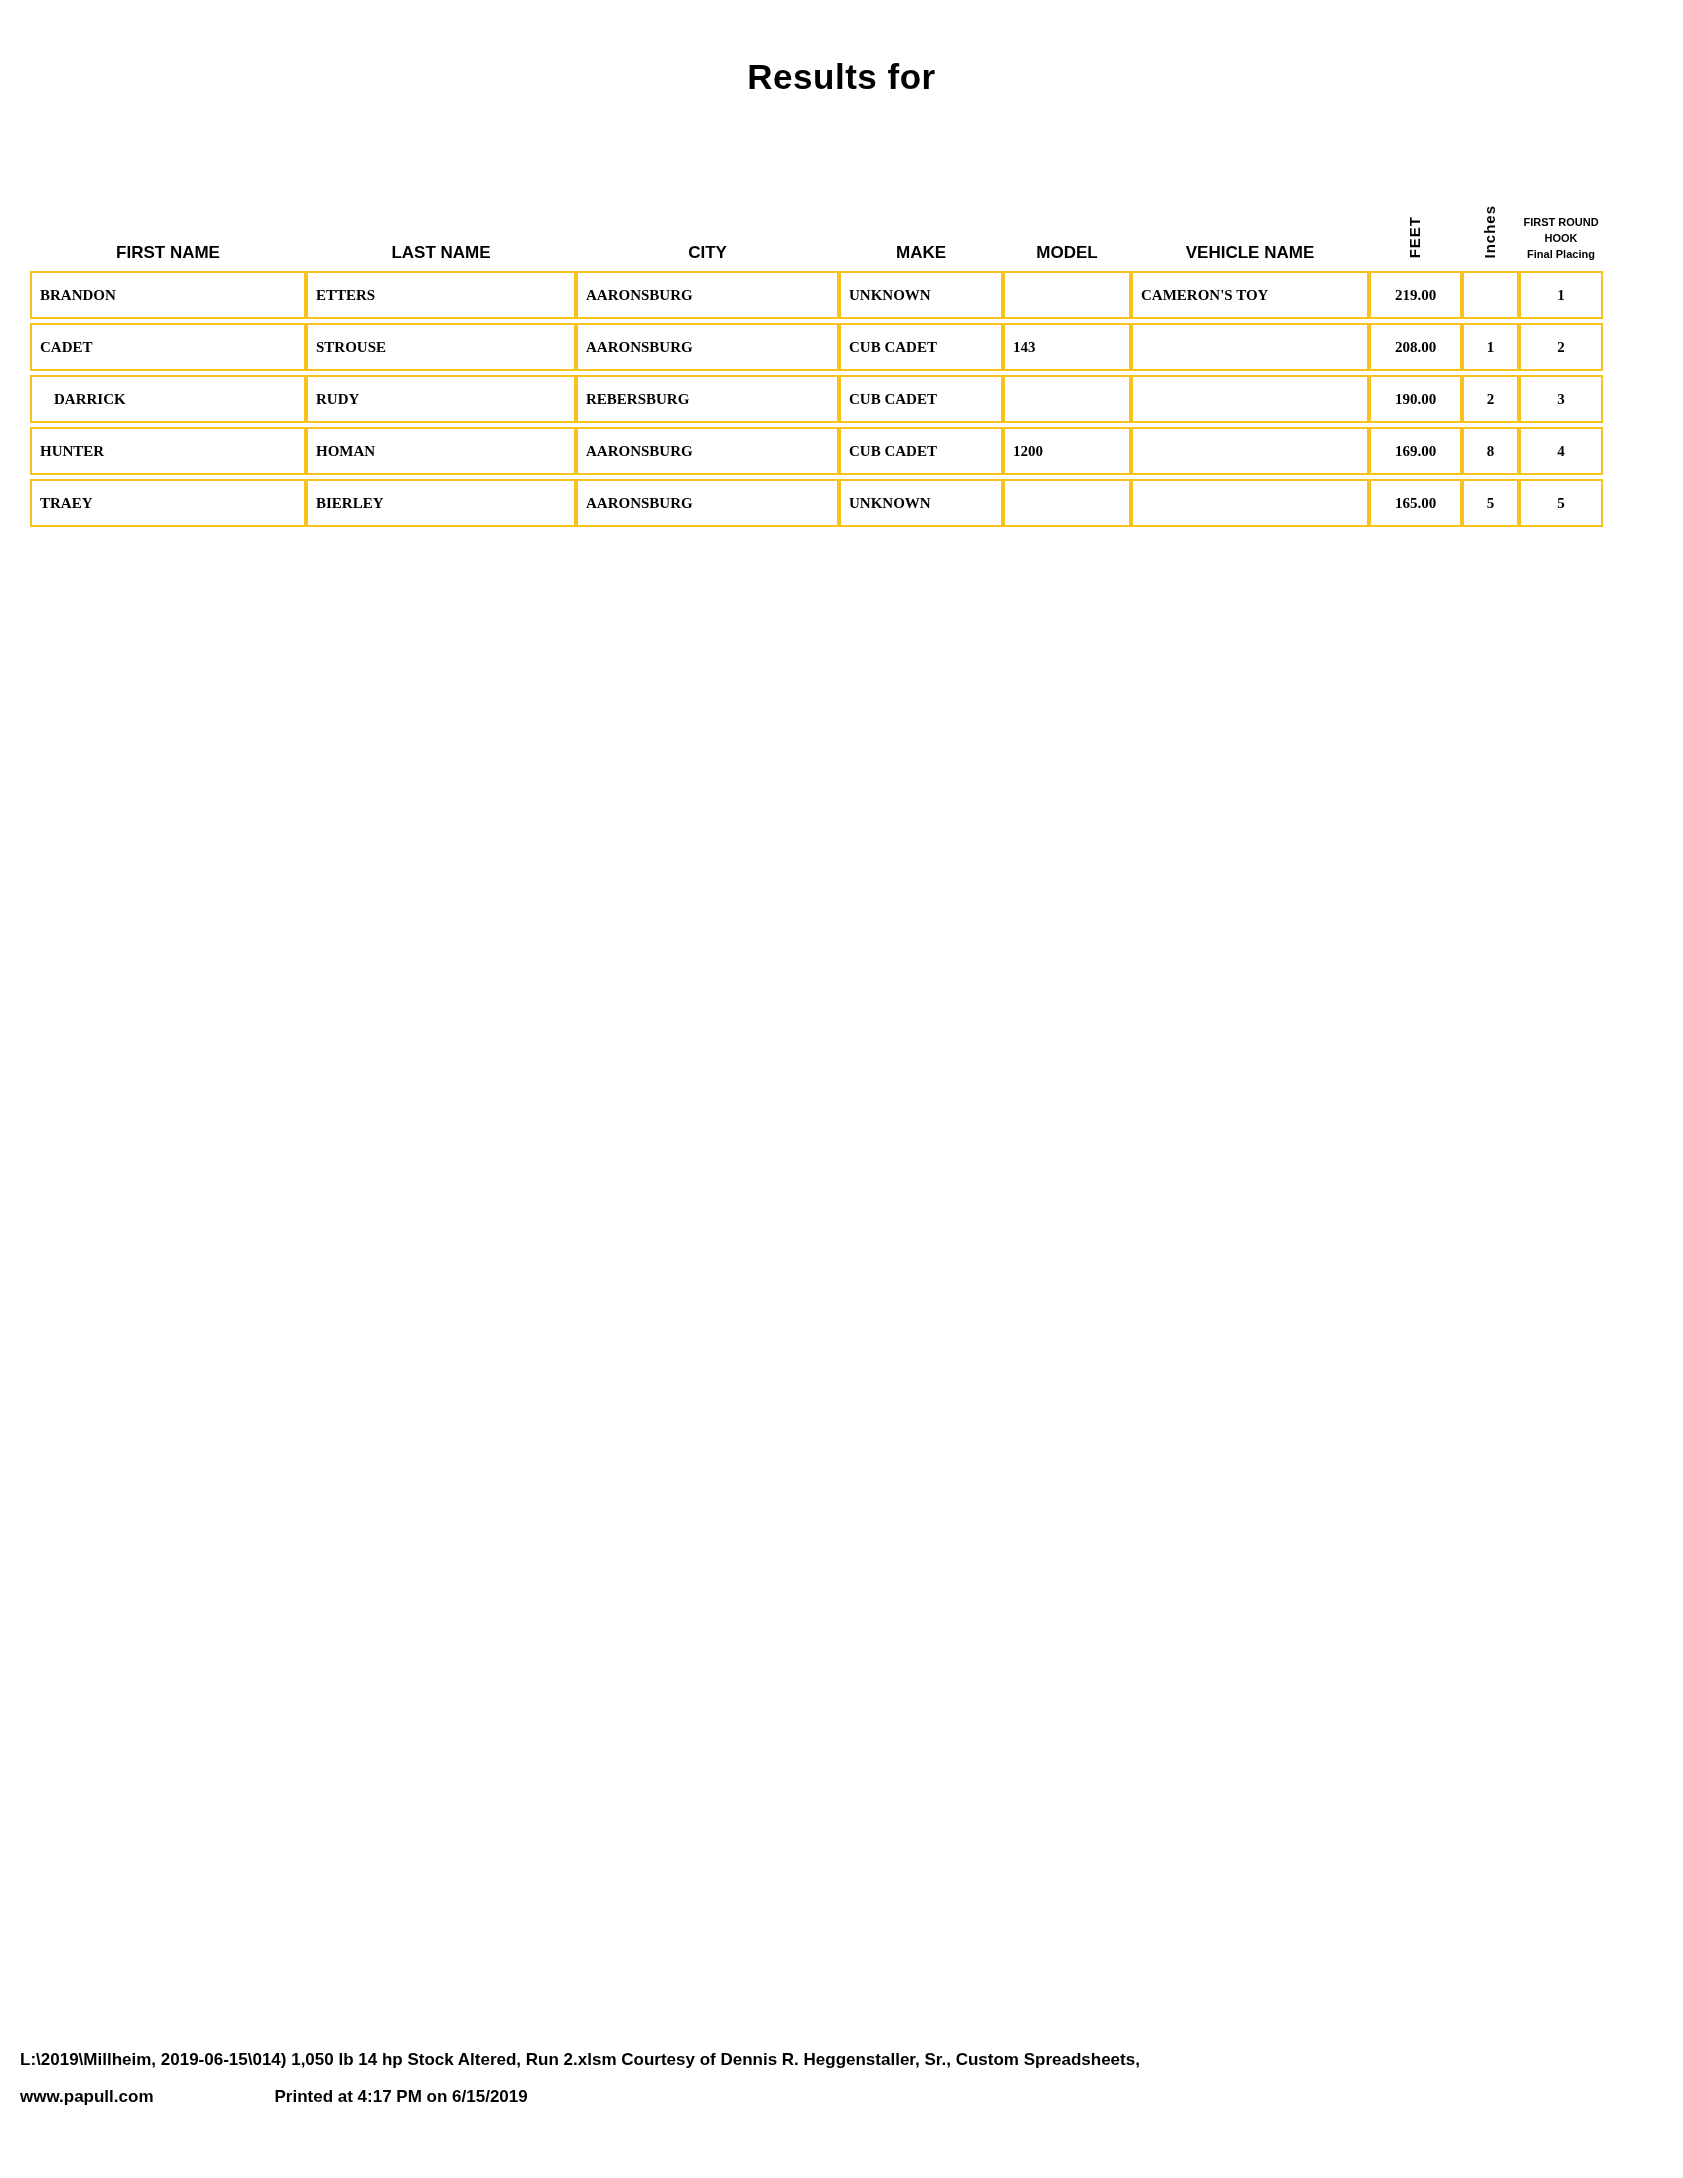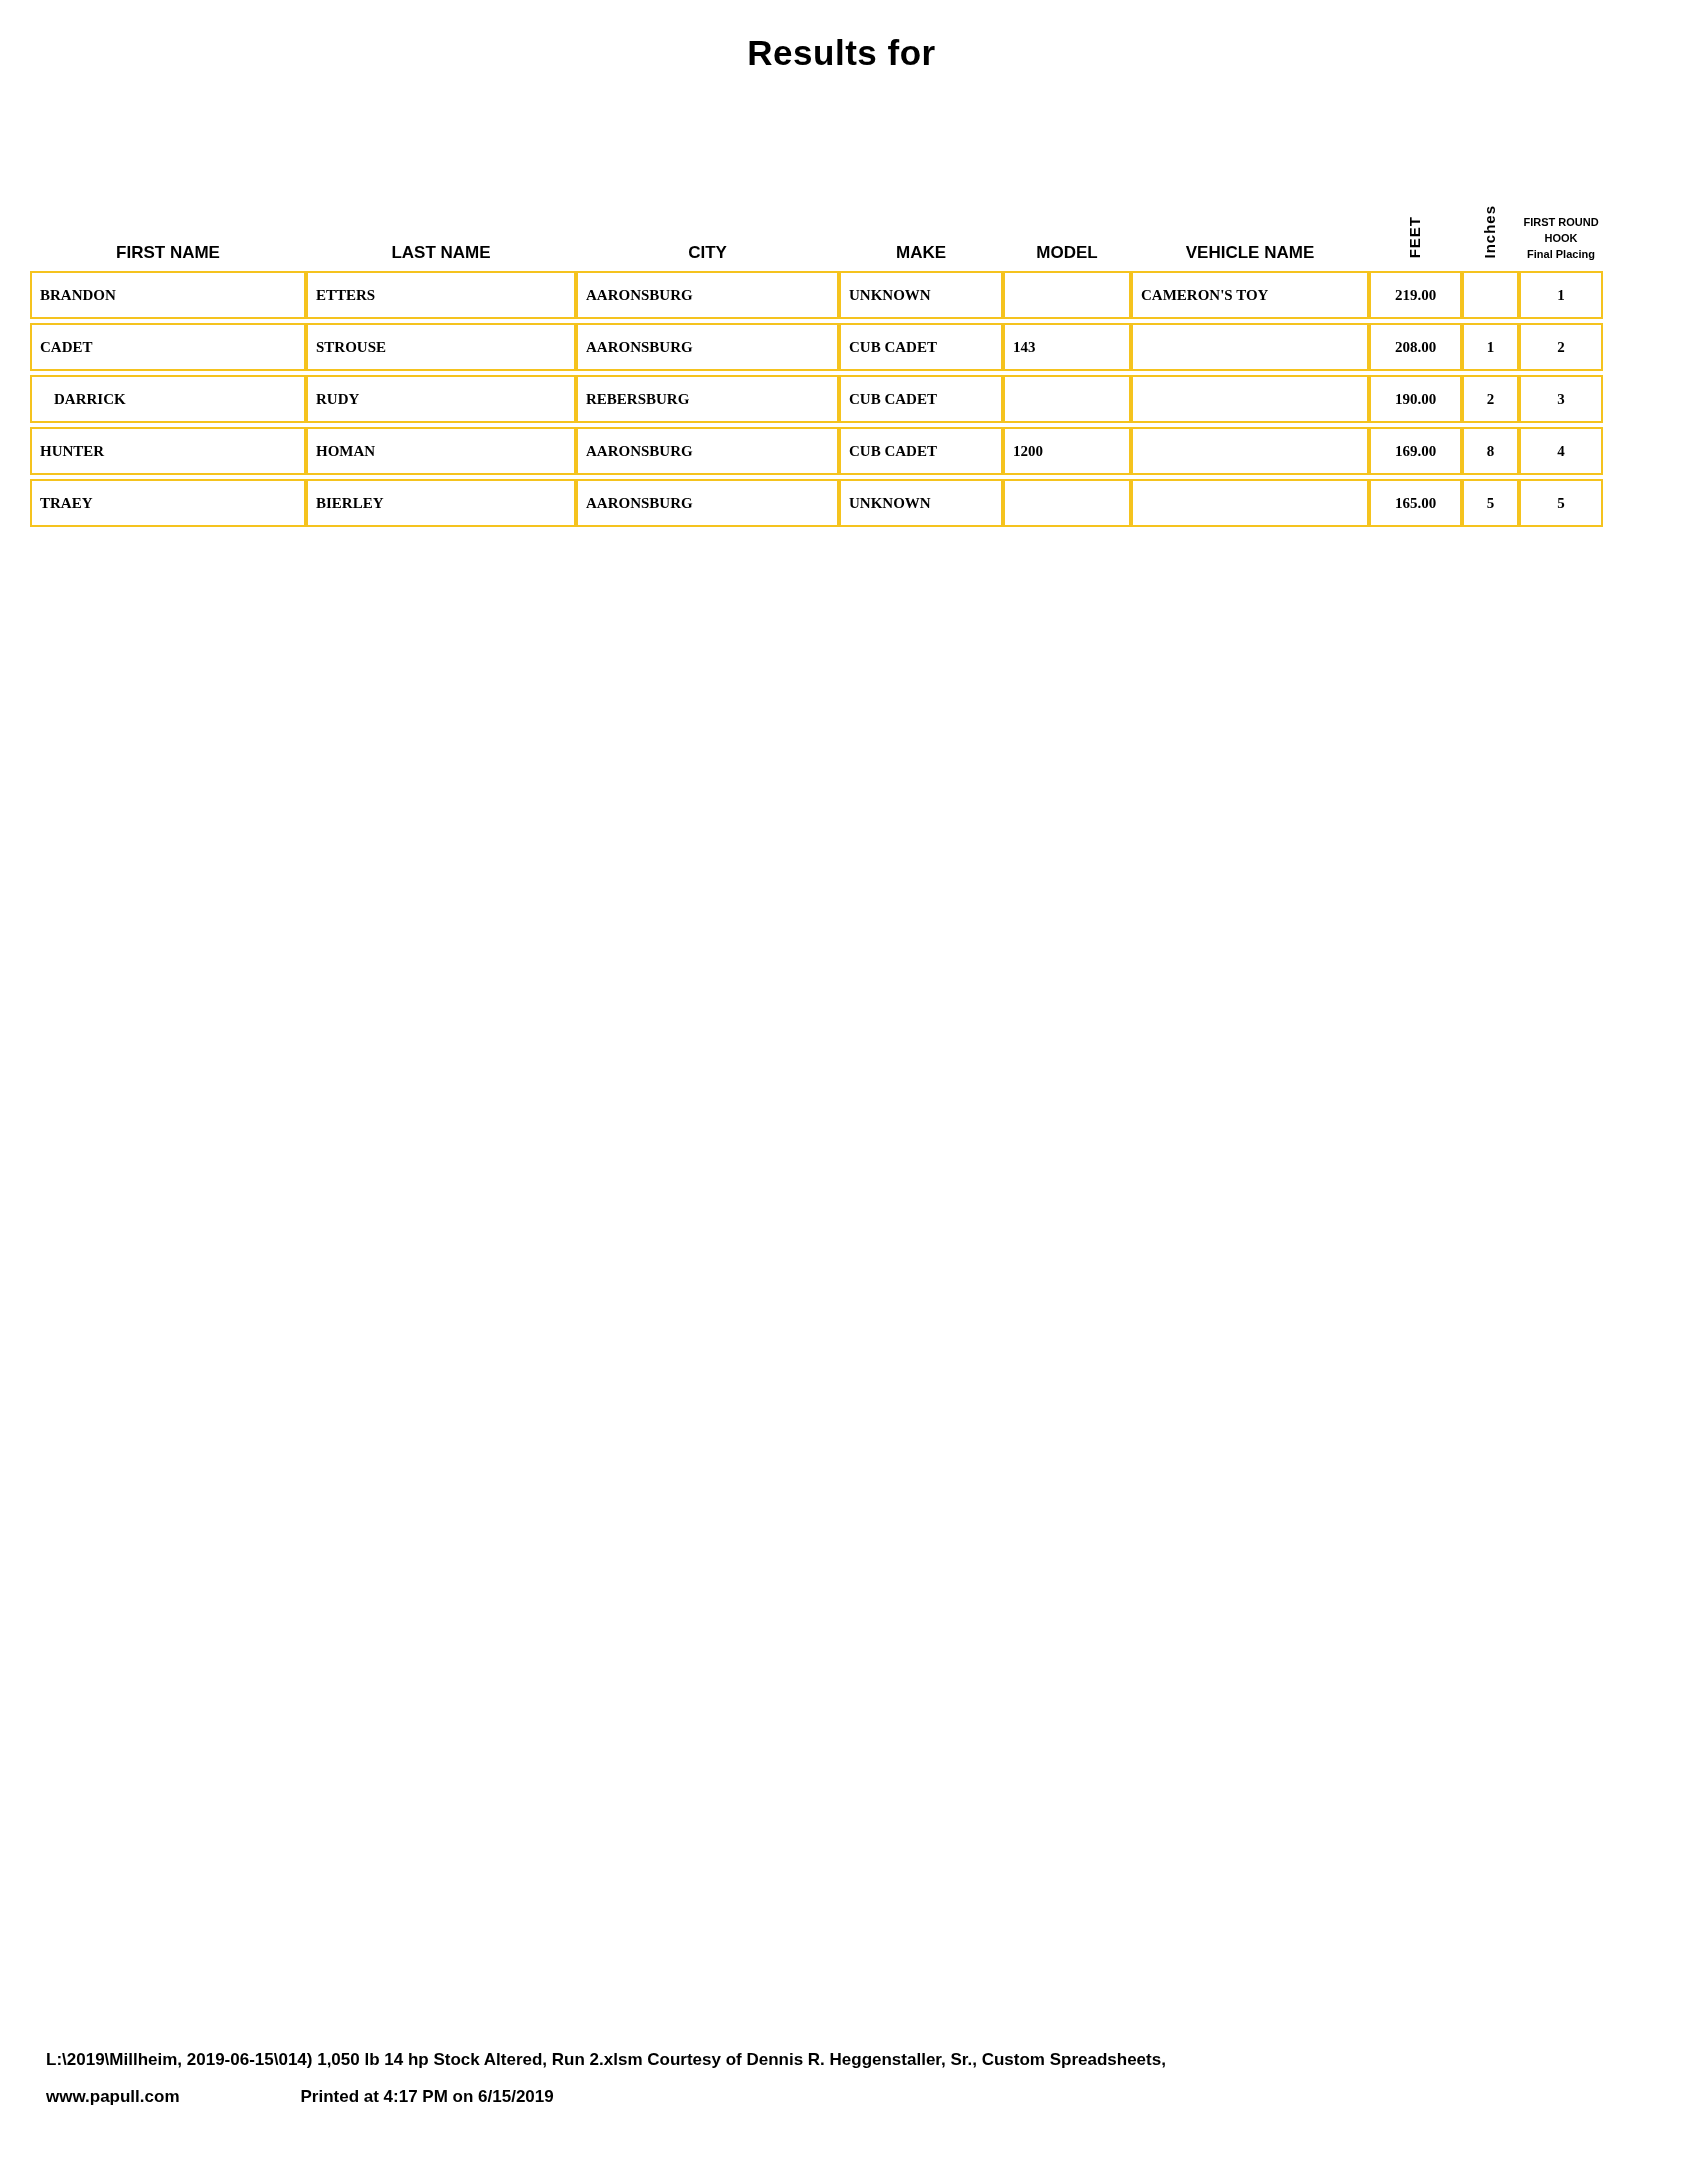--- a/index.html
+++ b/index.html
@@ -8,21 +8,21 @@
   body {
     width: 1683px; height: 2178px;
     position: relative;
     font-family: "Liberation Sans", sans-serif;
     font-weight: bold;
     color: var(--text-color);
     background: var(--bg-color);
     overflow: hidden;
   }
   .title1 {
-    margin-top: 33px;
+    margin-top: 57px;
     text-align: center;
     font-size: 35px;
     letter-spacing: 0.5px;
   }
   .title2 {
     margin-top: 22px;
     text-align: center;
     font-size: 43px;
   }
   .table-area {
@@ -69,21 +69,21 @@
     overflow: hidden;
     white-space: nowrap;
     font-family: Liberation Serif, serif;
   }
   .tcell.center {
     justify-content: center;
     padding-left: 0;
   }
   .footer {
     position: absolute;
-    left: 46px;
+    left: 20px;
     top: 2051px;
     font-size: 17px;
     line-height: 1.0;
     white-space: nowrap;
   }
   .footer2 { margin-top: 20px; }
   .footer2 .printed { margin-left: 121px; }
 </style>
 </head>
 <body style="--border-color: #F5C31E; --text-color: #000000; --bg-color: #FFFFFF;">

